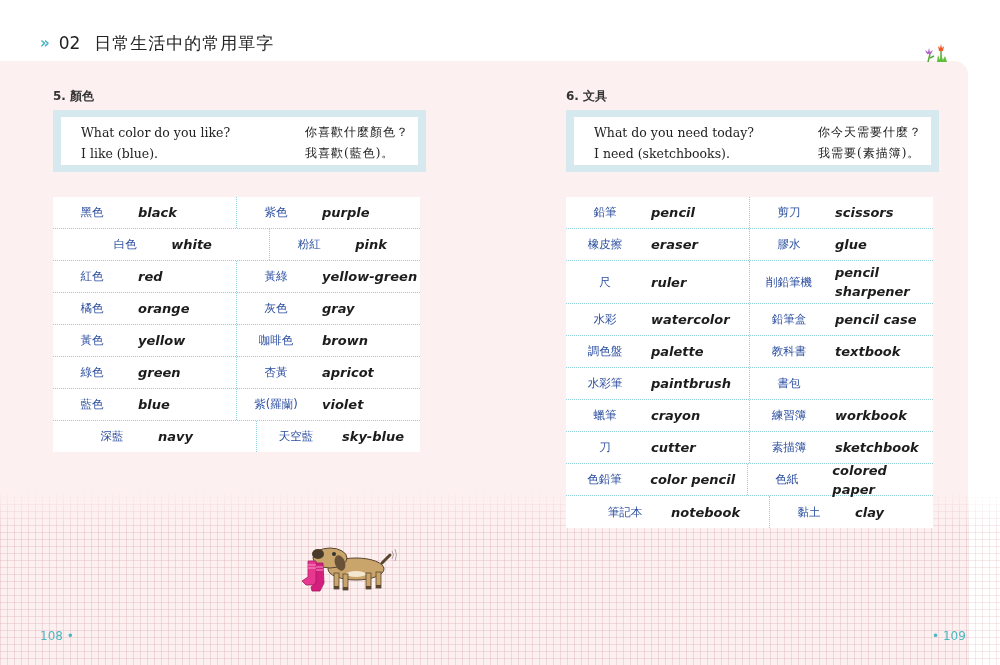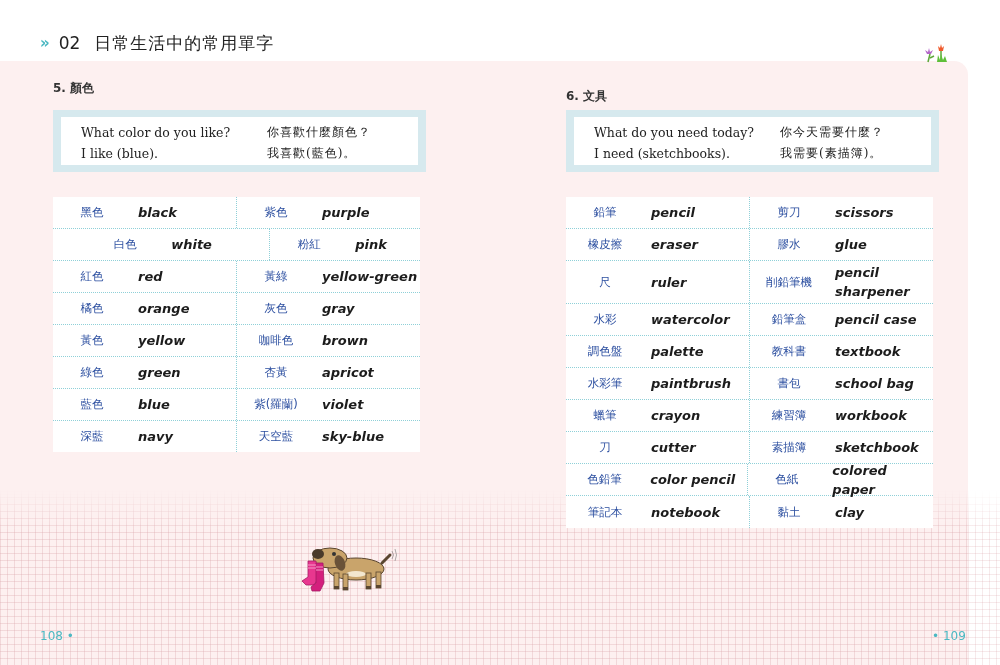--- a/index.html
+++ b/index.html
@@ -42,31 +42,31 @@
     position: absolute; font-size: 12px; color: #333; font-weight: bold;
   }
 
   .dialog {
     position: absolute; background: #d6e9ee; padding: 7px 8px;
   }
   .dialog-inner {
     background: #fff; width: 100%; height: 100%; padding: 5px 0 0 20px;
     font-family: "DejaVu Serif", "Liberation Serif", serif; font-size: 12.5px; color: #222;
   }
-  .dialog-row { display: flex; height: 21px; align-items: center; }
+  .dialog-row { display: flex; height: 21px; align-items: center; gap: 38px; }
   .dialog-row .en { width: 186px; }
   .dialog-row .zh { font-size: 12px; letter-spacing: 1px; }
 
   .table {
     position: absolute; background: #fff;
   }
   .table .row {
     display: flex; border-bottom: 1px dotted #8fd0d8;
   }
-  .table .row:last-child { border-bottom: none; }
+  .table .row:last-child { border-bottom: none; padding-left: 20px; }
   .table .cell { display: flex; align-items: center; }
   .table .zh { color: #2c4fa0; font-size: 11.5px; justify-content: center; }
   .table .en { color: #1c1c1c; font-size: 13px; font-weight: bold; font-family: "DejaVu Sans", "Liberation Sans", sans-serif; line-height: 19px; font-style: italic; }
   .table .divider { width: 1px; border-left: 1px dotted #8fd0d8; }
 
   .page-num {
     position: absolute; top: 629px; font-size: 12px; color: #4bb8c2;
   }
 
   .flowers { position: absolute; left: 922px; top: 42px; }
@@ -89,21 +89,21 @@
   <svg width="32" height="22" viewBox="0 0 32 22">
     <path d="M6 20 L8 12" stroke="#5fa83a" stroke-width="1.5" fill="none"></path>
     <path d="M8 16 L12 14" stroke="#5fa83a" stroke-width="1.5" fill="none"></path>
     <path d="M3 8 L5 12 L9 12 L11 8 L8 10 L7 6 L6 10 Z" fill="#b367c9"></path>
     <path d="M16 4 L17 9 L21 9 L22 4 L20 6 L19 2 L18 6 Z" fill="#ef5a2c"></path>
     <path d="M19 9 L19 20" stroke="#5fa83a" stroke-width="1.5"></path>
     <path d="M15 20 L16 13 L18 18 L19 12 L21 18 L23 14 L25 20 Z" fill="#5fbf3a"></path>
   </svg>
 </div>
 
-<div class="section-label" style="left:53px; top:80px;text-align:right;">5. 顏色</div>
+<div class="section-label" style="left:53px; top:88px;text-align:right;">5. 顏色</div>
 
 <div class="dialog" style="left:53px; top:110px; width:373px; height:62px;">
   <div class="dialog-inner">
     <div class="dialog-row">
       <span class="en">What color do you like?</span>
       <span class="zh">你喜歡什麼顏色？</span>
     </div>
     <div class="dialog-row">
       <span class="en">I like (blue).</span>
       <span class="zh">我喜歡(藍色)。</span>
@@ -219,21 +219,20 @@
     <div class="cell en" style="width:105px; padding-left:7px;">palette</div>
     <div class="divider"></div>
     <div class="cell zh" style="width:78px;">教科書</div>
     <div class="cell en" style="padding-left:7px;">textbook</div>
   </div>
   <div class="row" style="height:32px;">
     <div class="cell zh" style="width:78px;">水彩筆</div>
     <div class="cell en" style="width:105px; padding-left:7px;">paintbrush</div>
     <div class="divider"></div>
     <div class="cell zh" style="width:78px;">書包</div>
-    <div class="cell en" style="padding-left:7px;">school bag</div>
   </div>
   <div class="row" style="height:32px;">
     <div class="cell zh" style="width:78px;font-family:Liberation Mono, monospace;">蠟筆</div>
     <div class="cell en" style="width:105px; padding-left:7px;">crayon</div>
     <div class="divider"></div>
     <div class="cell zh" style="width:78px;">練習簿</div>
     <div class="cell en" style="padding-left:7px;">workbook</div>
   </div>
   <div class="row" style="height:32px;">
     <div class="cell zh" style="width:78px;">刀</div>

